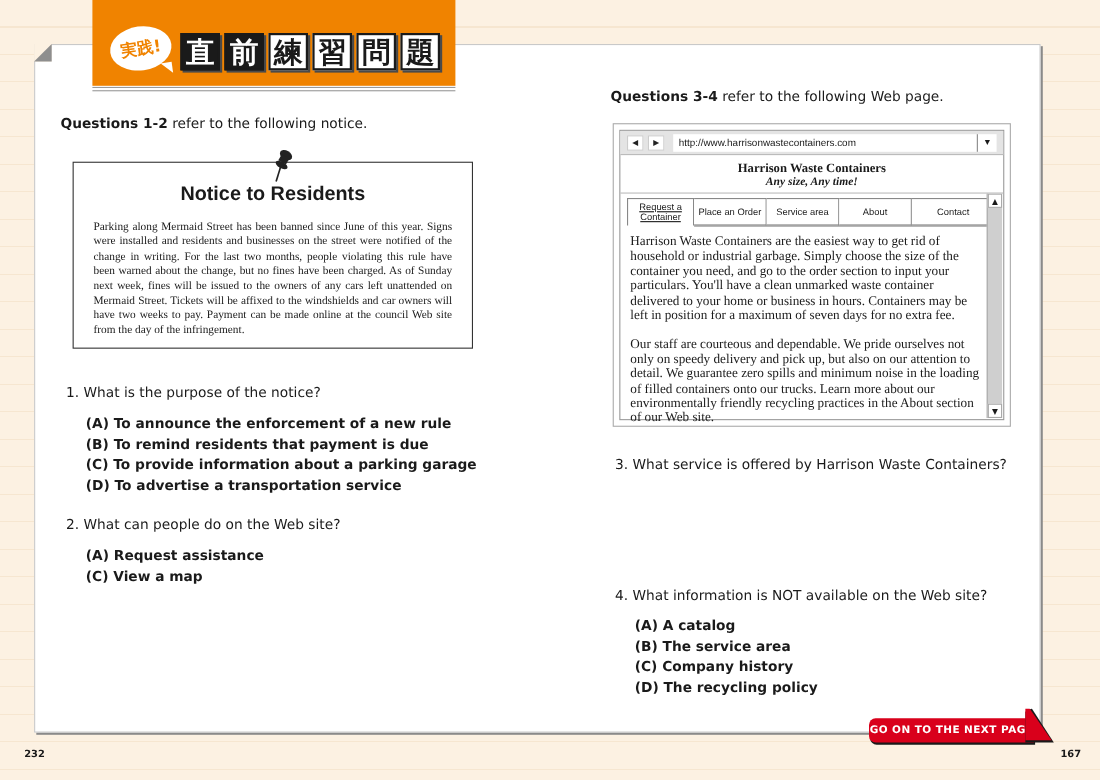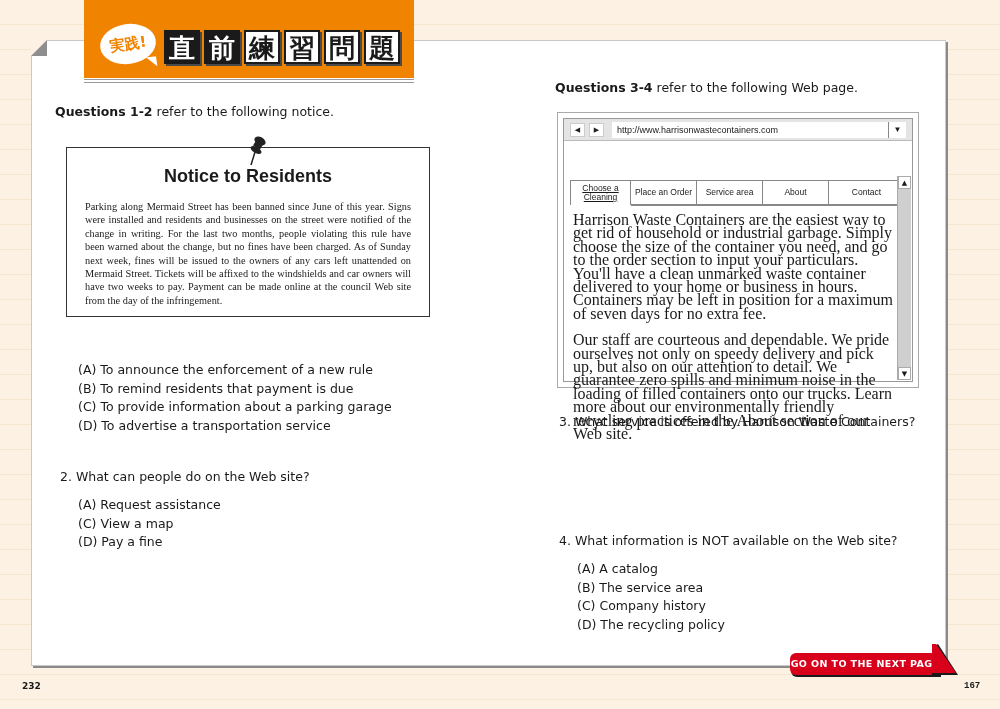--- a/index.html
+++ b/index.html
@@ -76,21 +76,21 @@
   }
   .notice-body {
     position: absolute; left: 18px; right: 18px; top: 52px;
     font-family: "Liberation Serif", serif; font-size: 10.3px; line-height: 13.4px; text-align: justify;
   }
 
   
   .question { position: absolute; font-size: 12.5px; }
   .q-stem { font-weight: normal; }
   .q-options { margin-top: 12px; margin-left: 18px; }
-  .q-option { line-height: 18.5px; }
+  .q-option { line-height: 18.5px; font-weight: bold; }
 
   
   .browser {
     position: absolute; left: 557px; top: 112px; width: 362px; height: 276px;
     background: #fff; border: 1px solid #aaa; padding: 5px;
   }
   .browser-inner { position: absolute; left: 5px; top: 5px; right: 5px; bottom: 5px; border: 1px solid #999; background: #fff; }
   .addr-bar { position: absolute; left: 0; right: 0; top: 0; height: 22px; background: #e4e4e4; border-bottom: 1px solid #bbb; }
   .nav-btn {
     position: absolute; top: 4px; width: 15px; height: 14px; background: #fff; border: 1px solid #ccc;
@@ -110,21 +110,21 @@
     line-height: 9px; display: flex; align-items: center; justify-content: center; text-align: center; background: #fff;
   }
   .tab:first-child { border-left: 1px solid #888; border-bottom: none; text-decoration: underline; }
   .tab-content-line { position: absolute; left: 6px; top: 86px; width: 335px; border-top: 1px solid #888; }
   .scroll-track { position: absolute; right: 1px; top: 57px; width: 14px; bottom: 1px; background: #cfcfcf; border-left: 1px solid #aaa; }
   .scroll-up, .scroll-down { position: absolute; left: 0; width: 13px; height: 13px; background: #fff; border: 1px solid #aaa; font-size: 7px; text-align: center; line-height: 12px; }
   .scroll-up { top: 0; }
   .scroll-down { bottom: 0; }
   .site-body {
     position: absolute; left: 9px; top: 94px; width: 320px;
-    font-family: "Liberation Serif", serif; font-size: 16px; line-height: 13.4px;
+    font-family: "Liberation Serif", serif; font-size: 12px; line-height: 13.4px;
   }
   .site-body p + p { margin-top: 13px; }
 
   
   .next-page {
     position: absolute; left: 790px; top: 653px; height: 22px; width: 150px;
     background: #d9001b; color: #fff; font-size: 9.5px; font-weight: bold; letter-spacing: 0.4px;
     line-height: 22px; text-align: center; border-radius: 6px 0 0 6px;
     box-shadow: 1px 2px 0 #1a1a1a;
   }
@@ -169,53 +169,57 @@
   <div class="notice-body">Parking along Mermaid Street has been banned since June of this year. Signs were installed and residents and businesses on the street were notified of the change in writing. For the last two months, people violating this rule have been warned about the change, but no fines have been charged. As of Sunday next week, fines will be issued to the owners of any cars left unattended on Mermaid Street. Tickets will be affixed to the windshields and car owners will have two weeks to pay. Payment can be made online at the council Web site from the day of the infringement.</div>
 </div>
 <svg class="pushpin" viewBox="0 0 24 34">
   <line x1="9" y1="20" x2="5" y2="33" stroke="#222" stroke-width="1.5"></line>
   <ellipse cx="14" cy="9" rx="6" ry="4" fill="#222" transform="rotate(30 14 9)"></ellipse>
   <rect x="8" y="10" width="8" height="6" fill="#222" transform="rotate(30 12 13)"></rect>
   <ellipse cx="10" cy="18" rx="6" ry="3" fill="#222" transform="rotate(30 10 18)"></ellipse>
 </svg>
 
 <div class="question" style="left:60px; top:349px;">
+  <div class="q-stem">1.  What is the purpose of the notice?</div>
   <div class="q-options">
     <div class="q-option">(A) To announce the enforcement of a new rule</div>
     <div class="q-option">(B) To remind residents that payment is due</div>
     <div class="q-option">(C) To provide information about a parking garage</div>
     <div class="q-option">(D) To advertise a transportation service</div>
   </div>
 </div>
 
 <div class="question" style="left:60px; top:469px;">
   <div class="q-stem">2.  What can people do on the Web site?</div>
   <div class="q-options">
     <div class="q-option">(A) Request assistance</div>
     <div class="q-option">(C) View a map</div>
-    <div class="q-option">(D) Pay a fine</div>
   </div>
 </div>
 
 <div class="intro" style="left:555px; top:80px;">
   <b>Questions 3-4</b><span> refer to the following Web page.</span>
 </div>
 
 <div class="browser">
   <div class="browser-inner">
     <div class="addr-bar">
       <div class="nav-btn" style="left:6px;">◀</div>
       <div class="nav-btn" style="left:25px;">▶</div>
       <div class="url-field">
         <span>http://www.harrisonwastecontainers.com</span>
         <span class="url-drop">▼</span>
       </div>
     </div>
+    <div class="site-head">
+      <div class="site-name">Harrison Waste Containers</div>
+      <div class="site-tag">Any size, Any time!</div>
+    </div>
     <div class="tabs">
-      <div class="tab" style="width:61px;">Choose a Cleaning</div>
+      <div class="tab" style="width:61px;">Request a Container</div>
       <div class="tab" style="width:66px;">Place an Order</div>
       <div class="tab" style="width:66px;">Service area</div>
       <div class="tab" style="width:66px;">About</div>
       <div class="tab" style="width:76px;">Contact</div>
     </div>
     <div class="tab-content-line" style="left:67px; width:274px;"></div>
     <div class="scroll-track">
       <div class="scroll-up">▲</div>
       <div class="scroll-down">▼</div>
     </div>
@@ -239,13 +243,13 @@
     <div class="q-option">(D) The recycling policy</div>
   </div>
 </div>
 
 <div class="next-page">GO ON TO THE NEXT PAGE</div>
 <svg style="position:absolute; left:932px; top:644px;" width="28" height="34" viewBox="0 0 28 34">
   <polygon points="0,3 6,0 26,31 0,31" fill="#1a1a1a"></polygon>
   <polygon points="0,0 4,0 24,29 0,29" fill="#d9001b"></polygon>
 </svg>
 <div class="page-num" style="left:22px;">232</div>
-<div class="page-num" style="left:964px;font-family:Liberation Mono, monospace;">167</div>
+<div class="page-num" style="left:964px;">167</div>
 
 </body></html>

